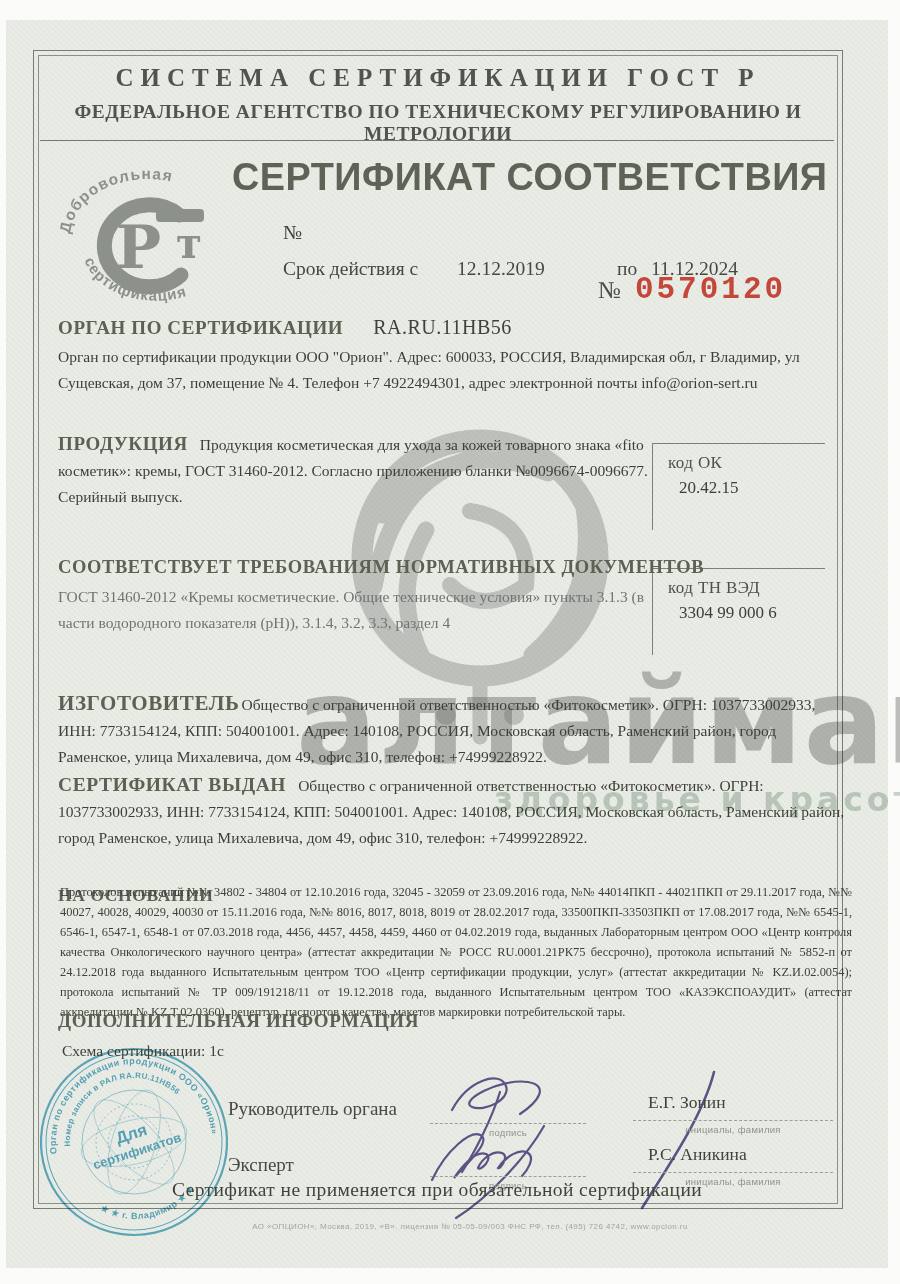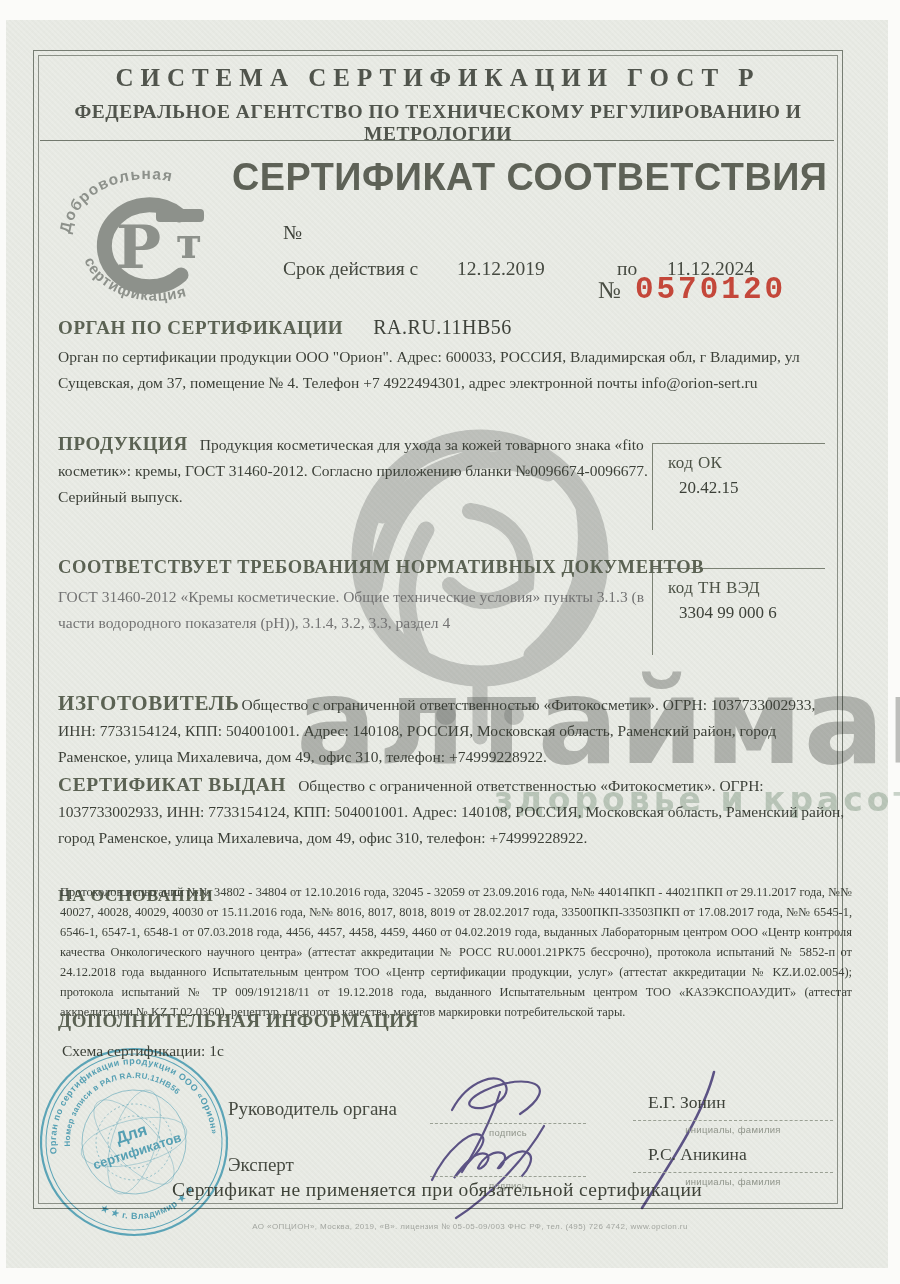--- a/index.html
+++ b/index.html
@@ -16,21 +16,21 @@
   .hdr-rule{left:40px;top:140px;width:794px;border-top:1.6px solid rgba(85,92,80,.8);}
   .doc-title{left:232px;top:155px;width:580px;font-family:"Liberation Sans",sans-serif;font-size:39px;font-weight:bold;
     letter-spacing:.5px;color:#5e6257;transform:scaleX(.97);transform-origin:left;white-space:nowrap;}
   .num-row{left:283px;top:221px;width:560px;height:28px;font-size:20px;color:#3e423a;}
   .num-row .no{position:absolute;left:0;}
   .num-row .val{position:absolute;left:44px;}
   .term-row{left:283px;top:258px;width:580px;height:28px;font-size:19.5px;color:#454940;}
   .term-row .lbl{position:absolute;left:0;}
   .term-row .from{position:absolute;left:174px;}
   .term-row .po{position:absolute;left:334px;}
-  .term-row .to{position:absolute;left:384px;text-align:right;}
+  .term-row .to{position:absolute;left:368px;text-align:right;}
   .blank-num{left:598px;top:272px;display:flex;align-items:baseline;gap:14px;}
   .blank-num .sign{font-size:24px;color:#4a4e44;}
   .blank-num .digits{font-family:"Liberation Mono",monospace;font-size:31px;font-weight:bold;letter-spacing:3px;color:#c4473a;}
   .sec-label{font-weight:bold;letter-spacing:.6px;color:#5b6253;}
   .org-row{left:58px;top:316px;width:780px;}
   .org-row .sec-label{font-size:19px;}
   .org-row .code{font-size:20px;color:#3e423a;margin-left:30px;letter-spacing:.5px;}
   .org-body{left:58px;top:344px;width:782px;font-size:15.5px;line-height:26px;color:#3c4038;}
   .para{margin:0;}
   .product-para{left:58px;top:431px;width:596px;font-size:15.5px;line-height:26px;color:#3c4038;}

